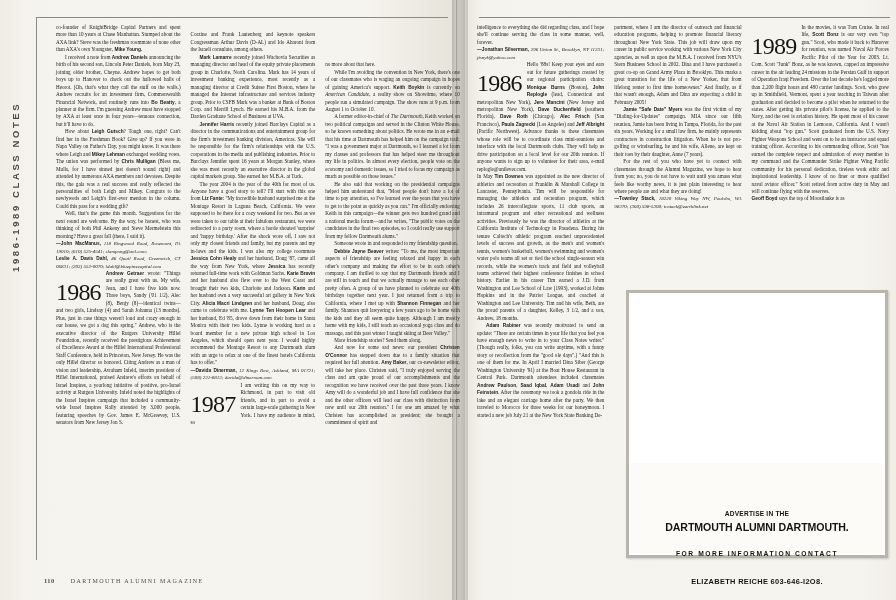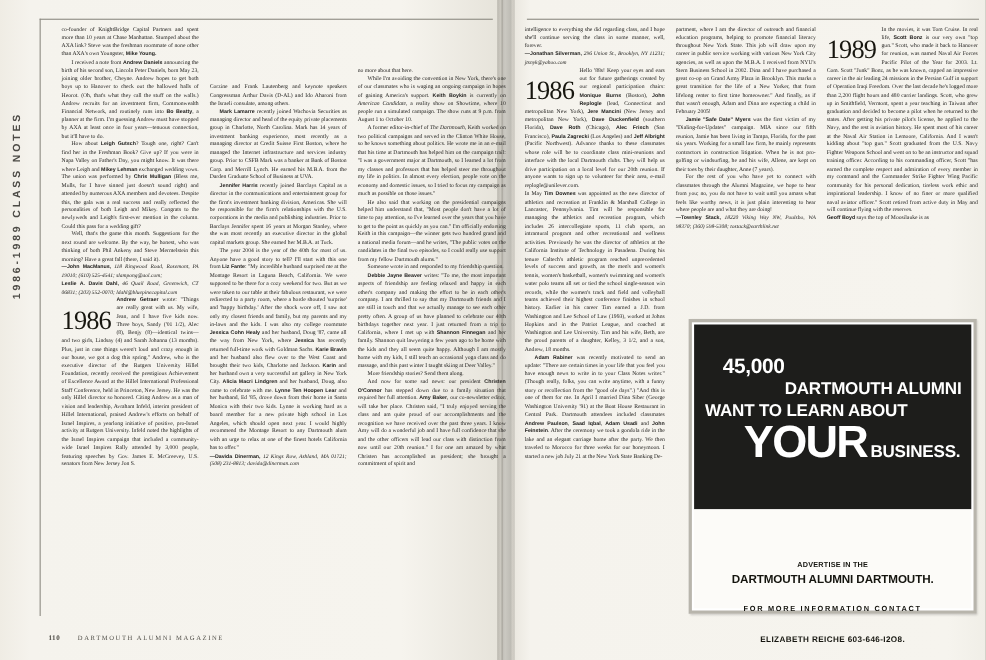--- a/index.html
+++ b/index.html
@@ -231,20 +231,24 @@
           <p><span class="nm">Andrew Getraer</span><span> wrote: "Things are really great with us. My wife, Jean, and I have five kids now. Three boys, Sandy ('01 1/2), Alec (8), Benjy (8)—identical twins—and two girls, Lindsay (4) and Sarah Johanna (13 months). Plus, just in case things weren't loud and crazy enough in our house, we got a dog this spring." Andrew, who is the executive director of the Rutgers University Hillel Foundation, recently received the prestigious Achievement of Excellence Award at the Hillel International Professional Staff Conference, held in Princeton, New Jersey. He was the only Hillel director so honored. Citing Andrew as a man of vision and leadership, Avraham Infeld, interim president of Hillel International, praised Andrew's efforts on behalf of Israel Inspires, a yearlong initiative of positive, pro-Israel activity at Rutgers University. Infeld noted the highlights of the Israel Inspires campaign that included a community-wide Israel Inspires Rally attended by 3,000 people, featuring speeches by Gov. James E. McGreevey, U.S. senators from New Jersey Jon S.</span></p>
         </div>
       </div>
 
       <div class="col">
         <p class="noind"><span>Corzine and Frank Lautenberg and keynote speakers Congressman Arthur Davis (D-AL) and Ido Aharoni from the Israeli consulate, among others.</span></p>
         <p><span class="nm">Mark Lamarre</span><span> recently joined Wachovia Securities as managing director and head of the equity private placements group in Charlotte, North Carolina. Mark has 14 years of investment banking experience, most recently as a managing director at Credit Suisse First Boston, where he managed the Internet infrastructure and services industry group. Prior to CSFB Mark was a banker at Bank of Boston Corp. and Merrill Lynch. He earned his M.B.A. from the Darden Graduate School of Business at UVA.</span></p>
         <p><span class="nm">Jennifer Harris</span><span> recently joined Barclays Capital as a director in the communications and entertainment group for the firm's investment banking division, Americas. She will be responsible for the firm's relationships with the U.S. corporations in the media and publishing industries. Prior to Barclays Jennifer spent 16 years at Morgan Stanley, where she was most recently an executive director in the global capital markets group. She earned her M.B.A. at Tuck.</span></p>
         <p><span>The year 2004 is the year of the 40th for most of us. Anyone have a good story to tell? I'll start with this one from </span><span class="nm">Liz Fante</span><span>: "My incredible husband surprised me at the Montage Resort in Laguna Beach, California. We were supposed to be there for a cozy weekend for two. But as we were taken to our table at their fabulous restaurant, we were redirected to a party room, where a horde shouted 'surprise' and 'happy birthday.' After the shock wore off, I saw not only my closest friends and family, but my parents and my in-laws and the kids. I was also my college roommate </span><span class="nm">Jessica Cohn Healy</span><span> and her husband, Doug '87, came all the way from New York, where </span><span class="nm">Jessica</span><span> has recently returned full-time work with Goldman Sachs. </span><span class="nm">Karie Bravin</span><span> and her husband also flew over to the West Coast and brought their two kids, Charlotte and Jackson. </span><span class="nm">Karin</span><span> and her husband own a very successful art gallery in New York City. </span><span class="nm">Alicia Macri Lindgren</span><span> and her husband, Doug, also came to celebrate with me. </span><span class="nm">Lynne Ten Hoopen Lear</span><span> and her husband, Ed '85, drove down from their home in Santa Monica with their two kids. Lynne is working hard as a board member for a new private high school in Los Angeles, which should open next year. I would highly recommend the Montage Resort to any Dartmouth alum with an urge to relax at one of the finest hotels California has to offer."</span></p>
         <p class="sig noind"><span class="nm">—Davida Dinerman,</span><span> 12 Kings Row, Ashland, MA 01721; (508) 231-8813; davida@dinerman.com</span></p>
+        <div class="yearblock">
+          <span class="year">1987</span>
+          <p><span>I am writing this on my way to Richmond, in part to visit old friends, and in part to avoid a certain large-scale gathering in New York. I have my audience in mind, so</span></p>
+        </div>
       </div>
 
       <div class="col">
         <p class="noind"><span>no more about that here.</span></p>
         <p><span>While I'm avoiding the convention in New York, there's one of our classmates who is waging an ongoing campaign in hopes of gaining America's support. </span><span class="nm">Keith Boykin</span><span> is currently on </span><span class="it">American Candidate</span><span>, a reality show on Showtime, where 10 people run a simulated campaign. The show runs at 9 p.m. from August 1 to October 10.</span></p>
         <p><span>A former editor-in-chief of </span><span class="it">The Dartmouth</span><span>, Keith worked on two political campaigns and served in the Clinton White House, so he knows something about politics. He wrote me in an e-mail that his time at Dartmouth has helped him on the campaign trail: "I was a government major at Dartmouth, so I learned a lot from my classes and professors that has helped steer me throughout my life in politics. In almost every election, people vote on the economy and domestic issues, so I tried to focus my campaign as much as possible on those issues."</span></p>
         <p><span>He also said that working on the presidential campaigns helped him understand that, "Most people don't have a lot of time to pay attention, so I've learned over the years that you have to get to the point as quickly as you can." I'm officially endorsing Keith in this campaign—the winner gets two hundred grand and a national media forum—and he writes, "The public votes on the candidates in the final two episodes, so I could really use support from my fellow Dartmouth alums."</span></p>
         <p><span>Someone wrote in and responded to my friendship question.</span></p>
         <p><span class="nm">Debbie Jayne Beaver</span><span> writes: "To me, the most important aspects of friendship are feeling relaxed and happy in each other's company and making the effort to be in each other's company. I am thrilled to say that my Dartmouth friends and I are still in touch and that we actually manage to see each other pretty often. A group of us have planned to celebrate our 40th birthdays together next year. I just returned from a trip to California, where I met up with </span><span class="nm">Shannon Finnegan</span><span> and her family. Shannon quit lawyering a few years ago to be home with the kids and they all seem quite happy. Although I am mostly home with my kids, I still teach an occasional yoga class and do massage, and this past winter I taught skiing at Deer Valley."</span></p>
         <p><span>More friendship stories? Send them along.</span></p>
@@ -286,29 +290,20 @@
         <div class="yearblock">
           <span class="year">1989</span>
           <p><span>In the movies, it was Tom Cruise. In real life, </span><span class="nm">Scott Bonz</span><span> is our very own "top gun." Scott, who made it back to Hanover for reunion, was named Naval Air Forces Pacific Pilot of the Year for 2003. Lt. Com. Scott "Junk" Bonz, as he was known, capped an impressive career in the air leading 24 missions in the Persian Gulf in support of Operation Iraqi Freedom. Over the last decade he's logged more than 2,200 flight hours and 480 carrier landings. Scott, who grew up in Smithfield, Vermont, spent a year teaching in Taiwan after graduation and decided to become a pilot when he returned to the states. After getting his private pilot's license, he applied to the Navy, and the rest is aviation history. He spent most of his career at the Naval Air Station in Lemoore, California. And I wasn't kidding about "top gun." Scott graduated from the U.S. Navy Fighter Weapons School and went on to be an instructor and squad training officer. According to his commanding officer, Scott "has earned the complete respect and admiration of every member in my command and the Commander Strike Fighter Wing Pacific community for his personal dedication, tireless work ethic and inspirational leadership. I know of no finer or more qualified naval aviator officer." Scott retired from active duty in May and will continue flying with the reserves.</span></p>
         </div>
         <p><span class="nm">Geoff Boyd</span><span> says the top of Moosilauke is as</span></p>
       </div>
 
     </div>
 
     <div class="ad">
-      <div class="ad-black">
-        <div class="ad-hdl l1">45,000</div>
-        <div class="ad-hdl l2">DARTMOUTH ALUMNI</div>
-        <div class="ad-hdl l3">WANT TO LEARN ABOUT</div>
-        <div class="ad-hdl l4">
-          <span class="big">YOUR</span>
-            <span class="small">BUSINESS.</span>
-        </div>
-      </div>
       <div class="ad-white">
         <div class="aw1">ADVERTISE IN THE</div>
         <div class="aw2">DARTMOUTH ALUMNI DARTMOUTH.</div>
         <div class="aw3">FOR MORE INFORMATION CONTACT</div>
         <div class="aw4">ELIZABETH REICHE  603-646-I2O8.</div>
       </div>
     </div>
 
   </div>
 

